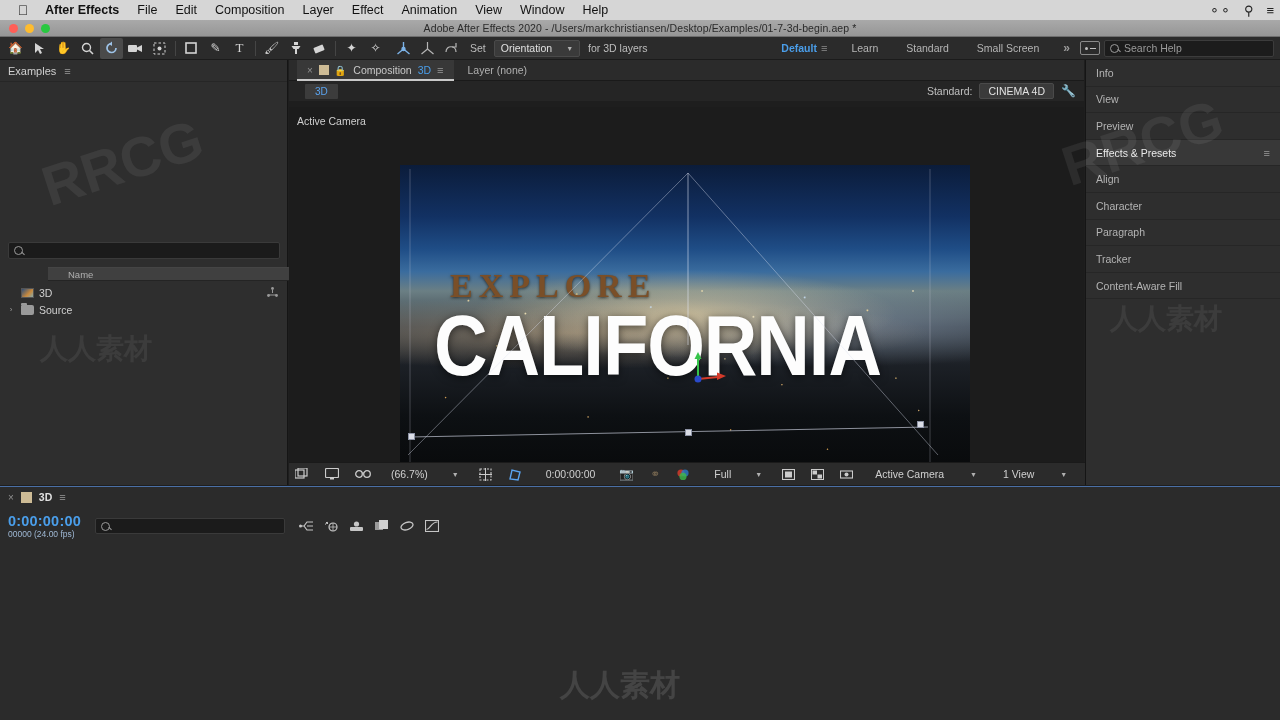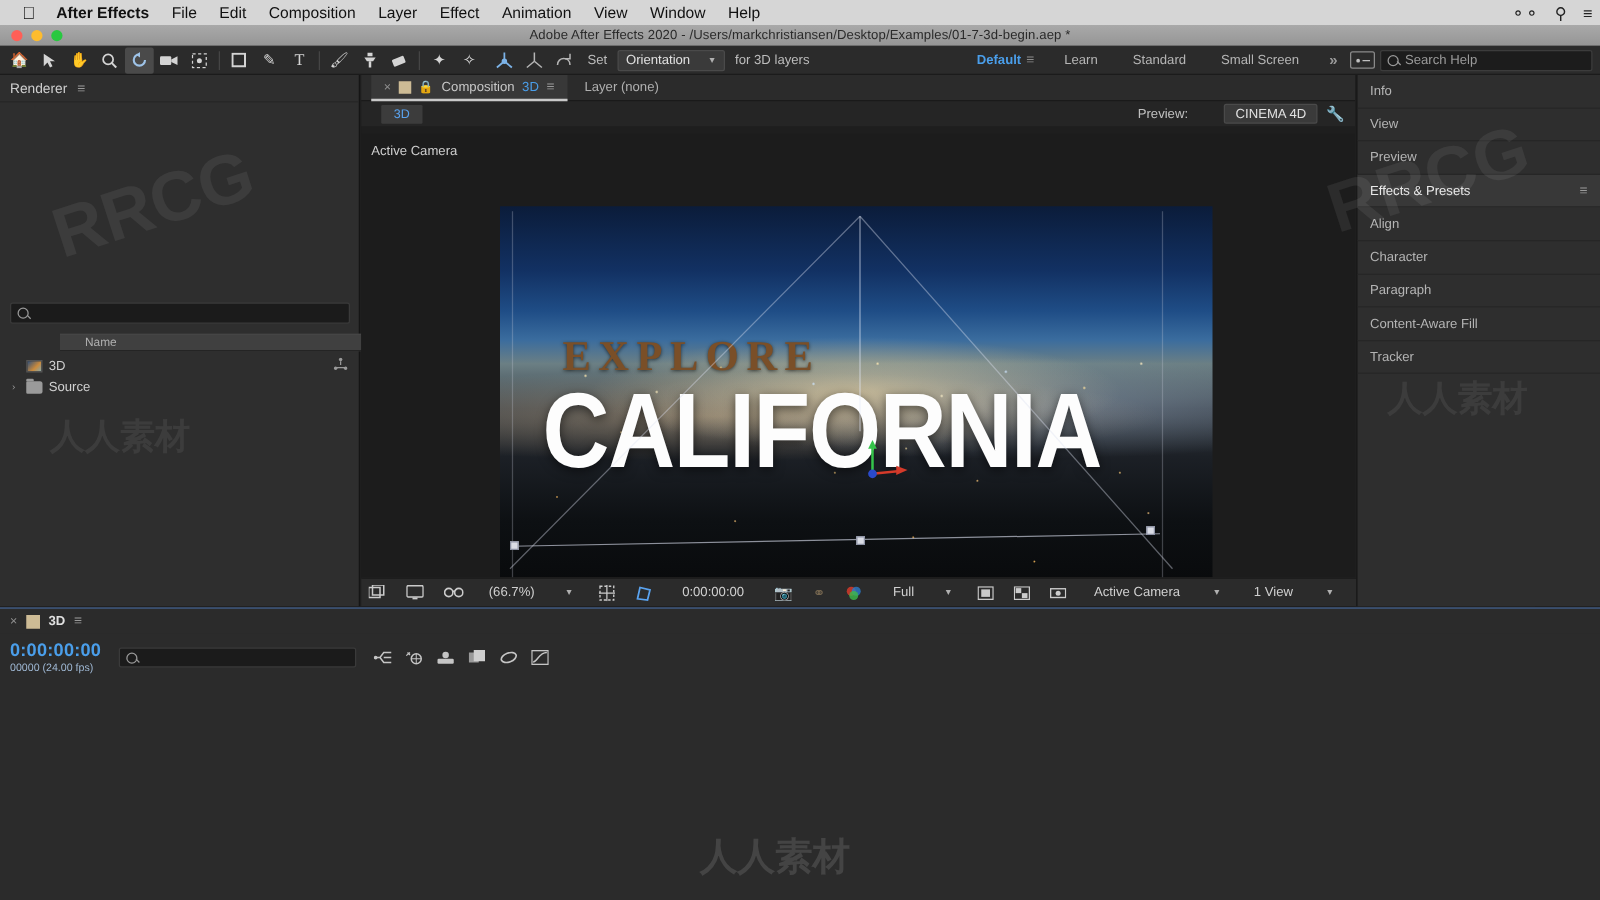--- a/index.html
+++ b/index.html
@@ -139,21 +139,21 @@
   .tab-blue { color:#4a9eea; }
   .tab-plain { font-size:10.5px; color:#b0b0b0; padding:0 14px; }
   .comp-sub {
     height:20px; background:#252525; display:flex; align-items:center; padding-left:16px;
   }
   .crumb { background:#3c3c3c; font-size:10px; color:#5aa3ef; padding:2px 10px; border-radius:1px; }
   .renderer {
     margin-left:auto; display:flex; align-items:center; gap:7px; padding-right:8px;
     font-size:10.5px; color:#c0c0c0;
   }
-  .renderer .val { background:#3a3a3a; border:1px solid #4a4a4a; padding:1px 8px; border-radius:2px; color:#e2e2e2;margin-left:22px; }
+  .renderer .val { background:#3a3a3a; border:1px solid #4a4a4a; padding:1px 8px; border-radius:2px; color:#e2e2e2; }
   .wrench { color:#cfcfcf; font-size:12px; }
   .active-cam-lbl {
     position:absolute; left:8px; top:55px; font-size:10.5px; color:#cfcfcf;
   }
   .viewport {
     position:absolute; left:0; top:47px; width:795px; height:355px; background:#1c1c1c;
     overflow:hidden;
   }
   .canvas-img {
     position:absolute; left:111px; top:58px; width:570px; height:323px;
@@ -390,21 +390,21 @@
         </span>
       <span class="srch-help">
         <span class="mag"></span>
         <span>Search Help</span>
       </span>
     </div>
   </div>
 
   <div class="project">
     <div class="panel-head">
-      <span>Renderer</span>
+      <span>Examples</span>
       <span class="hamb">≡</span>
     </div>
     <div class="proj-search">
       <span class="mag"></span>
     </div>
     <div class="col-head">Name</div>
     <div class="proj-row" style="top:224px">
       <span class="twisty"></span>
       <span class="comp-thumb"></span>
       <span>3D</span>
@@ -455,21 +455,21 @@
         <span class="lock">🔒</span>
         <span>Composition</span>
         <span class="tab-blue">3D</span>
         <span class="hamb">≡</span>
       </span>
       <span class="tab-plain">Layer (none)</span>
     </div>
     <div class="comp-sub">
       <span class="crumb">3D</span>
       <span class="renderer">
-        <span>Preview:</span>
+        <span>Standard:</span>
         <span class="val">CINEMA 4D</span>
         <span class="wrench">🔧</span>
       </span>
     </div>
 
     <div class="viewport">
       <div class="active-cam-lbl" style="top:8px;left:8px;position:absolute">Active Camera</div>
       <div class="canvas-img">
         <div class="city-lights"></div>
         <div class="txt-explore">EXPLORE</div>
@@ -619,24 +619,24 @@
     <div class="rp-item">
         <span>Align</span>
       </div>
     <div class="rp-item">
         <span>Character</span>
       </div>
     <div class="rp-item">
         <span>Paragraph</span>
       </div>
     <div class="rp-item">
+        <span>Tracker</span>
+      </div>
+    <div class="rp-item">
         <span>Content-Aware Fill</span>
-      </div>
-    <div class="rp-item">
-        <span>Tracker</span>
       </div>
   </div>
 
   <div class="timeline">
     <div class="tl-tabs">
       <span class="x">×</span>
       <span class="sw"></span>
       <span class="nm">3D</span>
       <span class="hamb">≡</span>
     </div>

